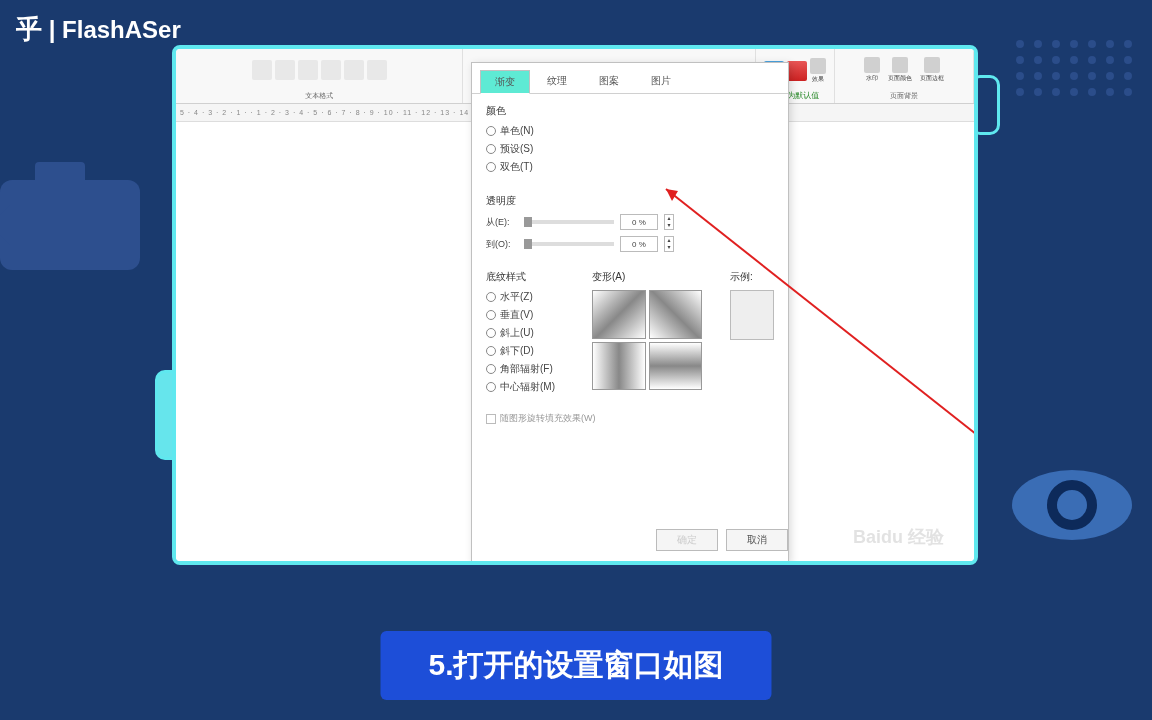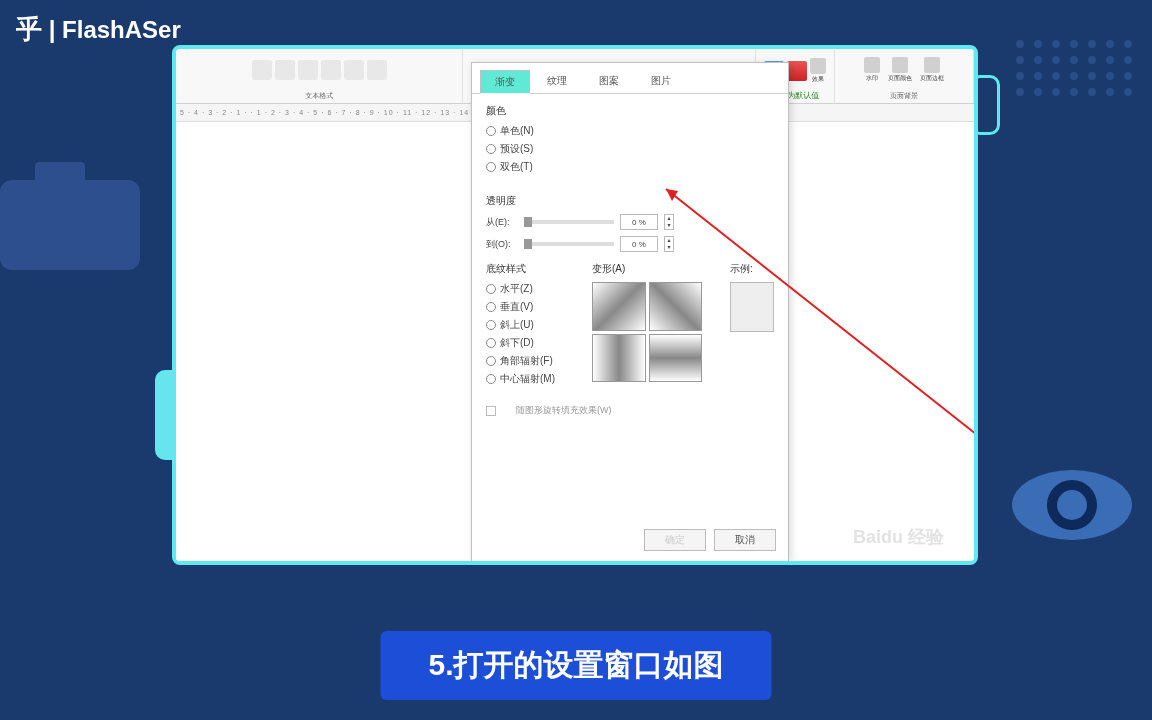--- a/index.html
+++ b/index.html
@@ -53,33 +53,33 @@
 .radio-row { display: flex; align-items: center; gap: 4px; margin: 4px 0; }
 .radio { width: 10px; height: 10px; border: 1px solid #888; border-radius: 50%; display: inline-block; }
 .transparency-section { margin-top: 20px; }
 .slider-row { display: flex; align-items: center; gap: 6px; margin: 6px 0; }
 .slider-label { width: 32px; font-size: 9px; }
 .slider-track { width: 90px; height: 4px; background: #ddd; position: relative; }
 .slider-thumb { position: absolute; left: 0; top: -3px; width: 8px; height: 10px; background: #999; }
 .pct-input { width: 38px; height: 16px; border: 1px solid #bbb; font-size: 8px; display: flex; align-items: center; justify-content: center; }
 .spinner { width: 10px; height: 16px; border: 1px solid #bbb; font-size: 6px; display: flex; flex-direction: column; }
 .spinner div { flex: 1; text-align: center; line-height: 7px; }
-.style-section { margin-top: 10px; display: flex; gap: 18px; }
+.style-section { margin-top: 18px; display: flex; gap: 18px; }
 .style-radios { width: 90px; }
 .variants { }
 .variant-grid { width: 110px; height: 100px; display: grid; grid-template-columns: 1fr 1fr; grid-template-rows: 1fr 1fr; gap: 3px; margin-top: 4px; }
 .variant-cell { background: linear-gradient(135deg,#fff,#888,#fff); border: 1px solid #999; }
 .variant-cell:nth-child(2) { background: linear-gradient(45deg,#fff,#888,#fff); }
 .variant-cell:nth-child(3) { background: linear-gradient(90deg,#fff,#888,#fff); }
 .variant-cell:nth-child(4) { background: linear-gradient(0deg,#fff,#888,#fff); }
 .sample-box { margin-left: 10px; }
 .sample-swatch { width: 44px; height: 50px; background: #eee; border: 1px solid #bbb; margin-top: 4px; }
-.checkbox-row { display: flex; align-items: center; gap: 20px; margin-top: 14px; font-size: 9px; color: #999; }
+.checkbox-row { display: flex; align-items: center; gap: 4px; margin-top: 14px; font-size: 9px; color: #999; }
 .checkbox { width: 10px; height: 10px; border: 1px solid #bbb; }
-.dialog-buttons { position: absolute; bottom: 10px; right: 12px; display: flex; gap: 8px; border-radius: 7px; }
+.dialog-buttons { position: absolute; bottom: 10px; right: 0; display: flex; gap: 8px; border-radius: 7px; }
 .dialog-btn { width: 62px; height: 22px; border: 1px solid #bbb; background: #f5f5f5; font-size: 10px; display: flex; align-items: center; justify-content: center; color: #555; }
 .dialog-btn.ok { color: #ccc; }
 
 .arrow { position: absolute; top: 130px; left: 480px; width: 450px; height: 360px; pointer-events: none; }
 
 .baidu-wm { position: absolute; right: 30px; bottom: 12px; color: #d0d0d0; font-size: 18px; font-weight: bold; opacity: .6; }
 
 .caption-bar { position: absolute; bottom: 20px; left: 50%; transform: translateX(-50%); background: #1d4ed8; color: #fff; padding: 14px 48px; font-size: 30px; font-weight: 600; border-radius: 6px; }
 </style>
 </head>

